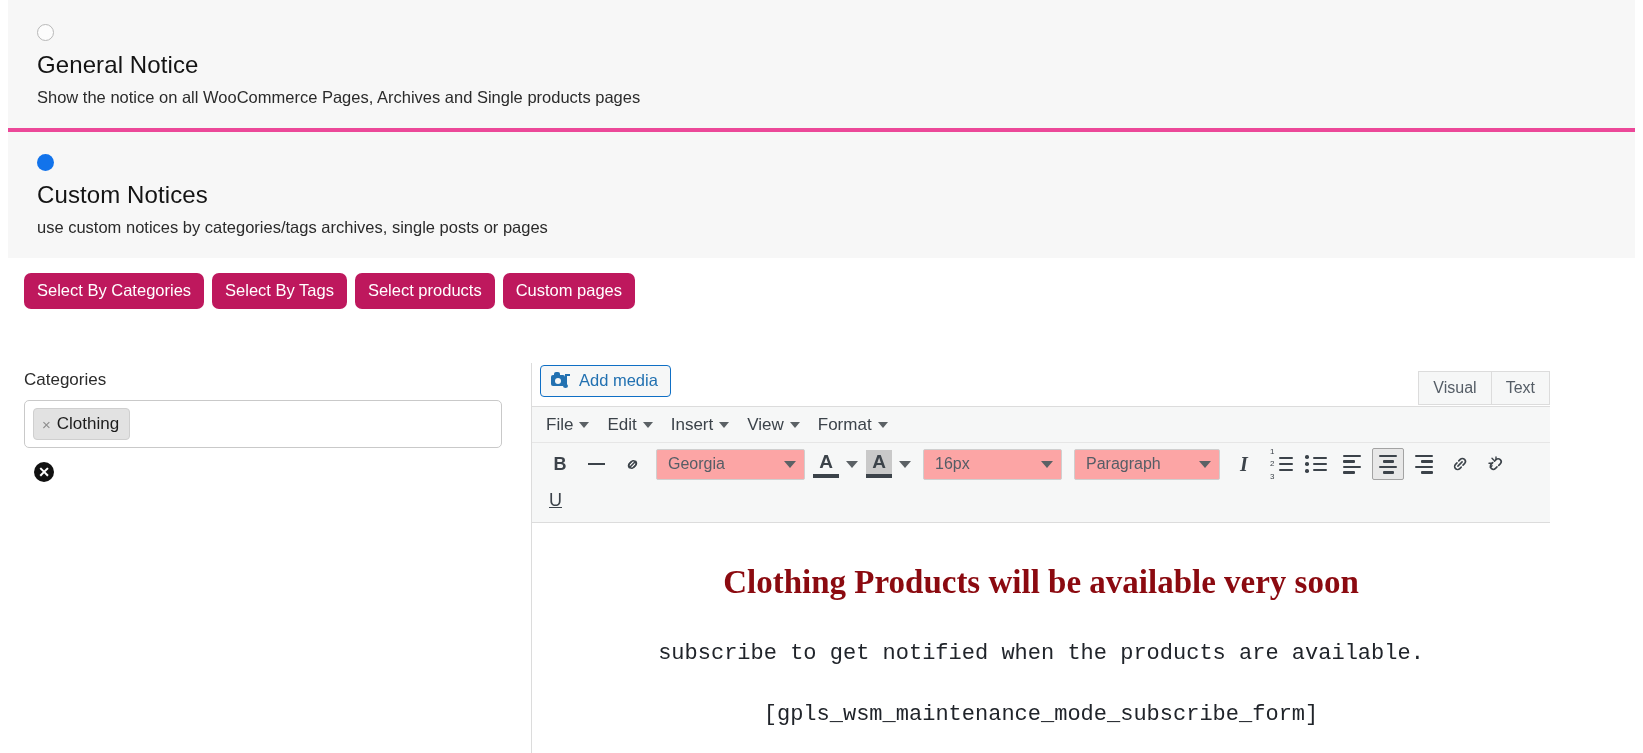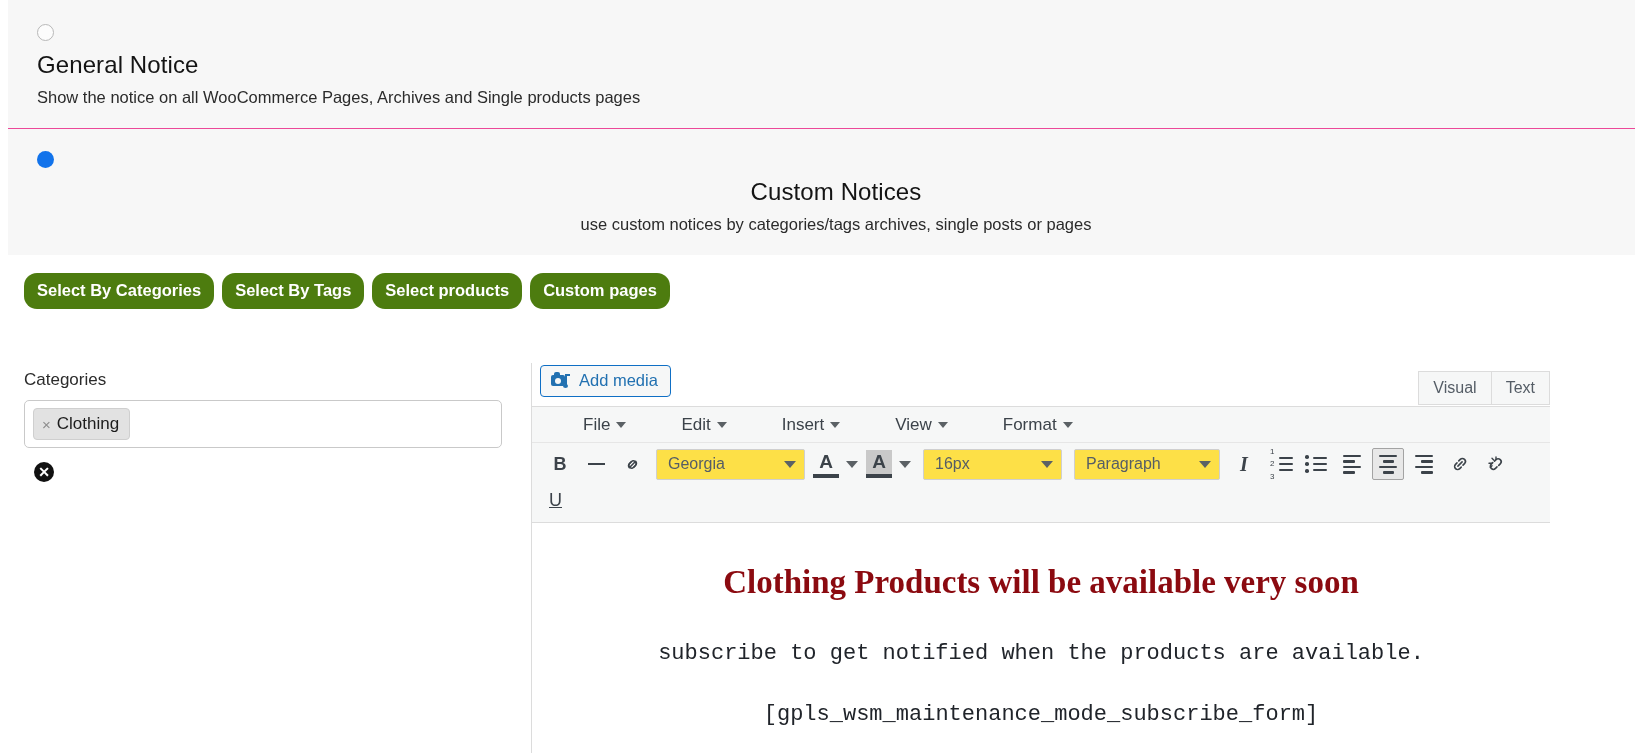--- a/index.html
+++ b/index.html
@@ -13,21 +13,21 @@
   #root { position: relative; width: 1643px; height: 753px; background: #fff; }
 
   
   .notice-group { width: 1627px; margin-left: 8px; }
   .notice-row {
     position: relative;
     background: #f7f7f7;
     padding: 22px 0 20px 29px;
   }
   .notice-row.first { padding-top: 24px; }
-  .notice-row + .notice-row { border-top: 1px solid #ec4899; text-align: center; }
+  .notice-row + .notice-row { border-top: 4px solid #ec4899; }
 
   .radio {
     width: 17px; height: 17px;
     border-radius: 50%;
     display: block;
     margin-bottom: 11px;
   }
   .radio.off { border: 1.6px solid #b8b8b8; background: #fcfcfc; }
   .radio.on  { border: none; background: #1273eb; }
 
@@ -46,31 +46,30 @@
     line-height: 1.25;
   }
 
   
   .btn-row {
     position: absolute;
     left: 24px; top: 273px;
     display: flex; gap: 8px;
   }
   .blue-btn {
-    background: #4d7c0f;
+    background: #be185d;
     color: #ffffff;
     border: none;
     font-size: 16.5px;
     font-family: "Liberation Sans", sans-serif;
     padding: 9px 13px 10px 13px;
-    border-radius: 13px;
+    border-radius: 7px;
     line-height: 1;
     cursor: pointer;
     white-space: nowrap;
-    font-weight: bold;
   }
 
   
   .cat-wrap { position: absolute; left: 24px; top: 370px; width: 478px; }
   .cat-label { font-size: 17px; color: #2b2b2b; margin-bottom: 10px; }
   .cat-box {
     border: 1px solid #c9c9c9;
     border-radius: 5px;
     background: #fff;
     height: 48px;
@@ -161,21 +160,21 @@
     border-top: 1px solid #dcdcdc;
     border-bottom: 1px solid #e6e6e6;
     background: #f6f7f7;
     display: flex; align-items: center;
     height: 37px;
     padding-left: 14px;
     gap: 18px;
   }
   .menuitem {
     display: inline-flex; align-items: center; gap: 6px;
-    font-size: 17px; color: #3c434a; cursor: pointer; margin-left: 37px;
+    font-size: 17px; color: #3c434a; cursor: pointer;
   }
   .caret {
     width: 0; height: 0;
     border-left: 5px solid transparent;
     border-right: 5px solid transparent;
     border-top: 6px solid #5b6165;
     display: inline-block;
   }
 
   .toolbar {
@@ -188,21 +187,21 @@
   .tbtn {
     width: 32px; height: 32px;
     display: inline-flex; align-items: center; justify-content: center;
     color: #3c434a; background: transparent;
     border: 1px solid transparent; border-radius: 2px;
     cursor: pointer; font-size: 19px;
   }
   .tbtn.active { background: #e8e8e8; border: 1px solid #a3a3a3; }
   .tsel {
     height: 31px;
-    border: 1px solid #cfcfcf; background: #fde047;
+    border: 1px solid #cfcfcf; background: #fca5a5;
     border-radius: 2px;
     display: inline-flex; align-items: center; justify-content: space-between;
     font-size: 16px; color: #555d66;
     padding: 0 8px 0 11px;
     cursor: pointer;
     margin: 0 4px;
   }
   .tsel .caret2 {
     width: 0; height: 0;
     border-left: 6px solid transparent;

